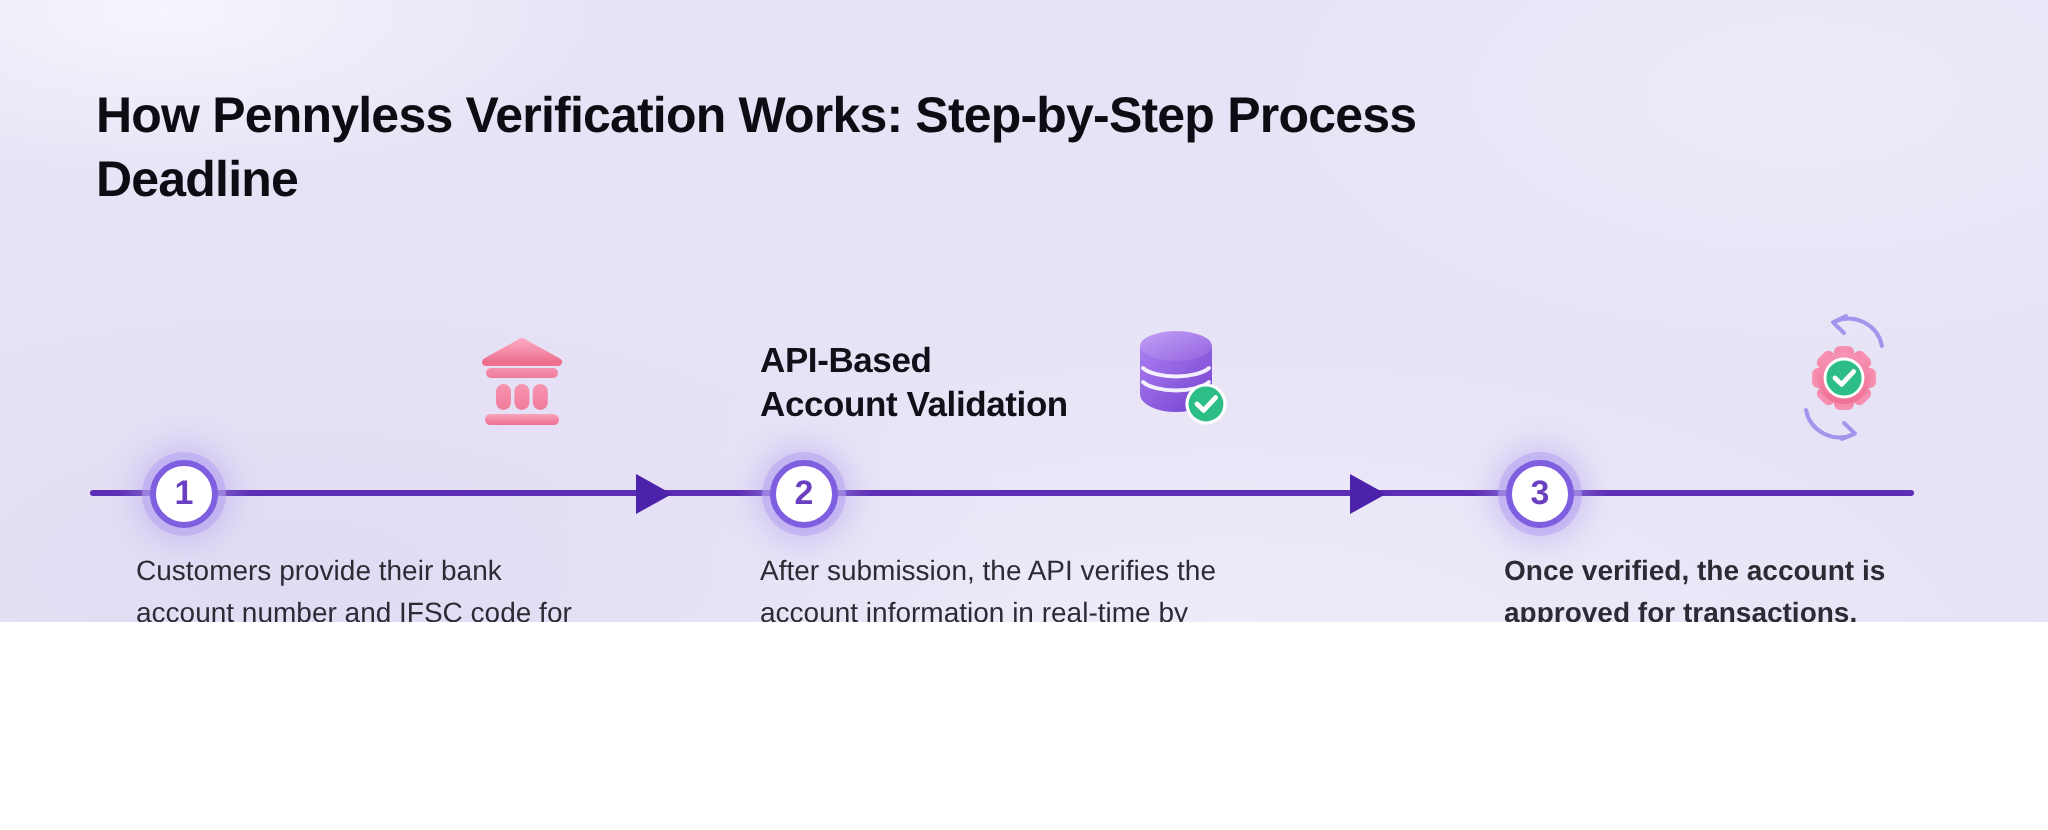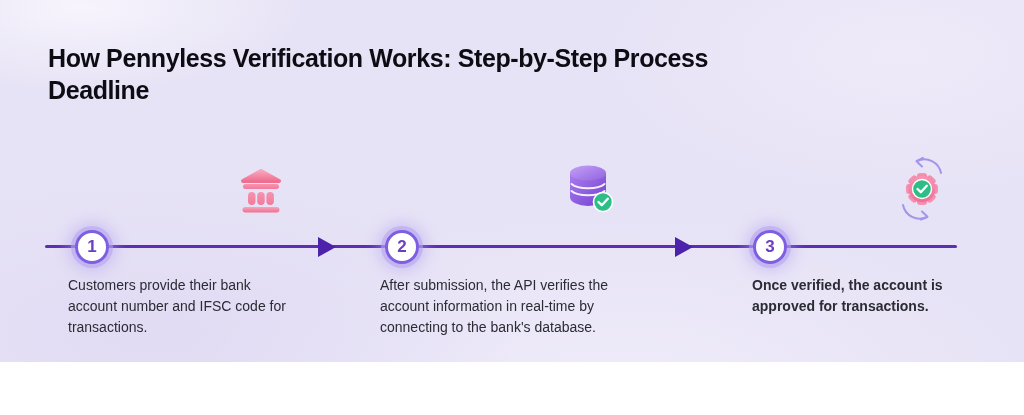--- a/index.html
+++ b/index.html
@@ -1,20 +1,20 @@
 <!DOCTYPE html>
 <html><head>
 <meta charset="utf-8">
 <style>
   * { margin:0; padding:0; box-sizing:border-box; }
   html,body { width:1024px; height:415px; }
   body { font-family:"Liberation Sans", sans-serif; }
 
   .canvas {
-    position:relative; width:1024px; height:362px; overflow:hidden;
+    position:relative; width:1024px; height:311px; overflow:hidden;
     background:
       radial-gradient(ellipse 320px 120px at 8% 2%, rgba(248,246,253,.9) 0%, rgba(248,246,253,0) 70%),
       radial-gradient(ellipse 420px 200px at 88% 15%, rgba(240,236,250,.8) 0%, rgba(240,236,250,0) 70%),
       radial-gradient(ellipse 520px 220px at 15% 92%, rgba(222,216,242,.7) 0%, rgba(222,216,242,0) 70%),
       radial-gradient(ellipse 600px 260px at 60% 110%, rgba(241,238,251,.8) 0%, rgba(241,238,251,0) 70%),
       #e7e3f6;
   }
 
   .page-title {
     position:absolute; left:48px; top:42px;
@@ -98,20 +98,22 @@
       <path d="M23 4 L41 14 L5 14 Z" fill="url(#pinkG)" stroke="url(#pinkG)" stroke-width="4" stroke-linejoin="round"></path>
       <rect x="5" y="17" width="36" height="5" rx="2.5" fill="url(#pinkG2)"></rect>
       <rect x="10" y="25" width="7.5" height="13" rx="3.7" fill="url(#pinkG2)"></rect>
       <rect x="19.2" y="25" width="7.5" height="13" rx="3.7" fill="url(#pinkG2)"></rect>
       <rect x="28.4" y="25" width="7.5" height="13" rx="3.7" fill="url(#pinkG2)"></rect>
       <rect x="6" y="42.5" width="34" height="2.5" rx="1.2" fill="#b49bef"></rect>
       <rect x="4.5" y="40" width="37" height="5.5" rx="2.7" fill="url(#pinkG)"></rect>
     </svg>
   </div>
 
+  <div class="step-title st-2">API-Based
+Account Validation</div>
   <div class="node nd-2">
     <span>2</span>
   </div>
   <div class="step-desc sd-2">After submission, the API verifies the
 account information in real-time by
 connecting to the bank's database.</div>
   <div class="icon ic-db">
     <svg width="48" height="52" viewBox="0 0 48 52">
       <defs>
         <linearGradient id="dbG" x1="0" y1="0" x2="1" y2="1">

